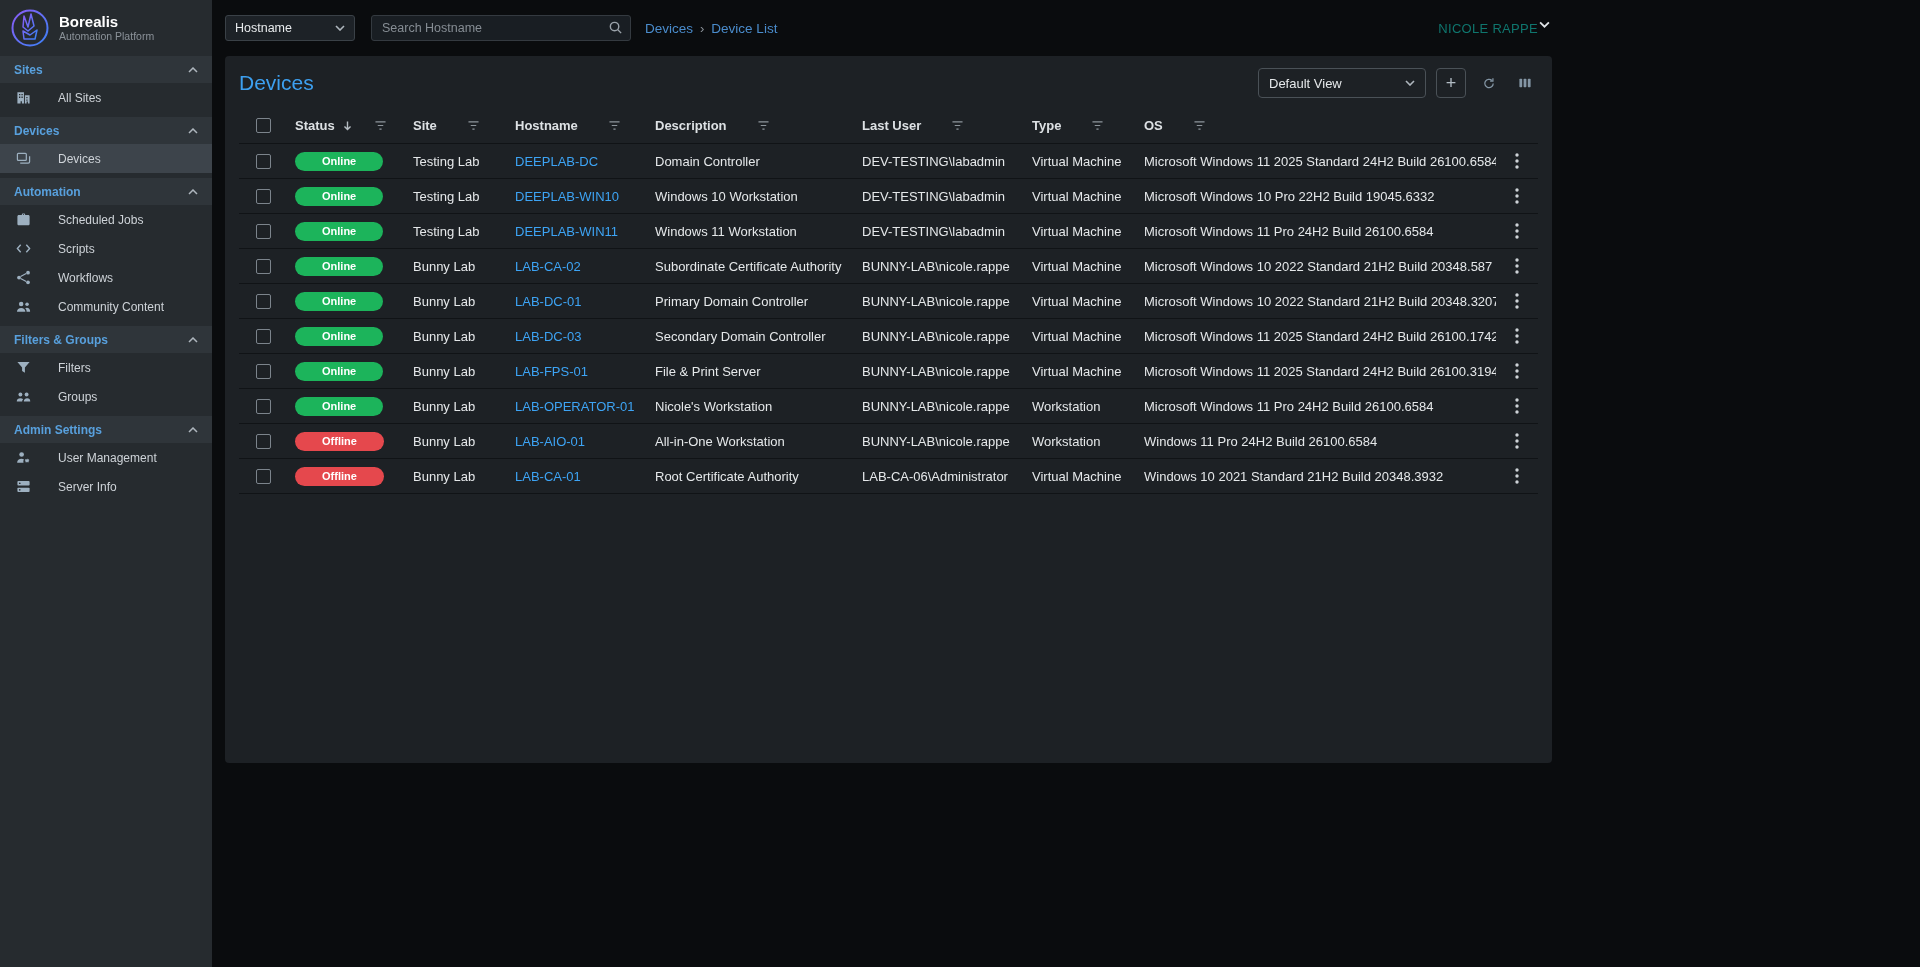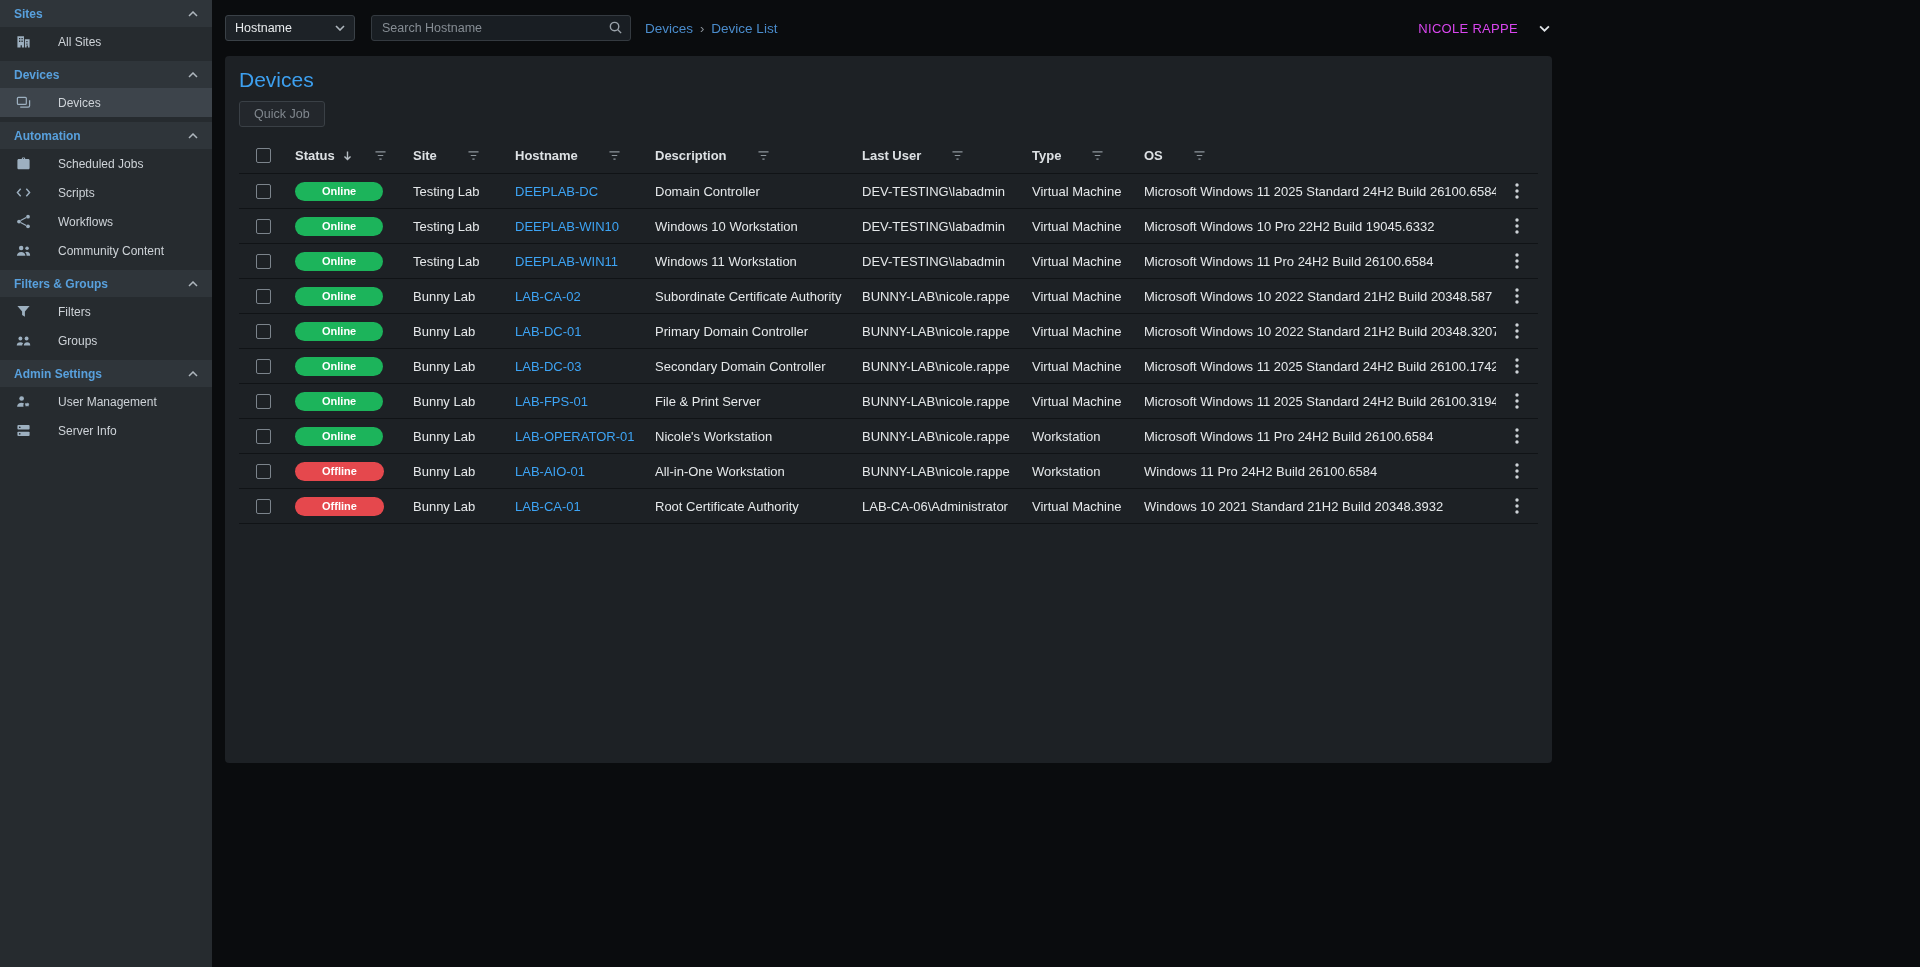--- a/index.html
+++ b/index.html
@@ -50,21 +50,21 @@
   .select-chevron{color:#aeb6bd;display:flex;align-items:center;}
   .search-box{position:relative;margin-left:16px;width:260px;height:26px;}
   .search-box input{width:100%;height:100%;background:#191e23;border:1px solid #343a40;border-radius:3px;
     color:var(--text);font-size:12.5px;padding:0 28px 0 10px;outline:none;
     font-family:"Liberation Sans","DejaVu Sans",sans-serif;}
   .search-box input::placeholder{color:#868d94;}
   .search-icon{position:absolute;right:8px;top:5px;color:#9aa2a9;}
   .breadcrumb{margin-left:14px;display:flex;align-items:center;gap:7px;font-size:13.5px;}
   .breadcrumb a{color:var(--breadcrumb-blue);text-decoration:none;cursor:pointer;}
   .crumb-sep{color:#8b9299;font-size:13px;}
-  .user-menu{margin-left:auto;display:flex;align-items:center;gap:21px;font-size:13px;color:#d946ef;
+  .user-menu{margin-left:auto;display:flex;align-items:flex-start;gap:1px;font-size:13px;color:#0f766e;
     letter-spacing:.3px;cursor:pointer;padding-right:2px;}
   .user-menu .select-chevron{color:#e0e4e7;}
 
   
   .panel{margin:0 13px;height:707px;background:var(--panel);border-radius:4px;padding:12px 14px 0;
     display:flex;flex-direction:column;overflow:hidden;}
   .panel-head{display:flex;align-items:center;justify-content:space-between;margin-bottom:9px;}
   .panel-title{margin:0;font-size:21px;font-weight:500;color:#3da0f0;}
   .panel-controls{display:flex;align-items:center;gap:10px;}
   .view-select{height:30px;min-width:168px;display:flex;align-items:center;justify-content:space-between;
@@ -96,20 +96,38 @@
   .cell-hostname a{color:var(--accent-blue);text-decoration:none;cursor:pointer;}
   .cell-kebab{justify-content:center;padding:0;}
   .kebab{color:#ced3d7;cursor:pointer;display:flex;align-items:center;padding:2px 6px;}
 </style>
 </head>
 <body>
 
 <div class="app">
 
   <aside class="sidebar">
+    <div class="logo-row">
+      <span class="logo-badge">
+        <svg viewBox="0 0 40 40" width="40" height="40">
+          <defs>
+            <linearGradient id="lg" x1="0" y1="0" x2="1" y2="1">
+              <stop offset="0" stop-color="#8b5cf6"></stop>
+                <stop offset="1" stop-color="#3b82f6"></stop>
+            </linearGradient>
+          </defs>
+          <circle cx="20" cy="20" r="17.5" fill="none" stroke="url(#lg)" stroke-width="2"></circle>
+          <path d="M14 8l4 11 3-13 3 12-6 5-5-4z M13 23l7 4 7-5-2 9h-11z" fill="none" stroke="url(#lg)" stroke-width="1.5" stroke-linejoin="round"></path>
+        </svg>
+      </span>
+      <div>
+        <div class="logo-title">Borealis</div>
+        <div class="logo-sub">Automation Platform</div>
+      </div>
+    </div>
     <nav id="sidebar-nav">
   <div class="side-section">
     <span class="side-section-label">Sites</span>
     <span class="chev-up">
       <svg viewBox="0 0 10 6" width="10" height="6">
               <path d="M1 5l4-4 4 4" fill="none" stroke="currentColor" stroke-width="1.5"></path>
             </svg>
     </span>
   </div>
 
@@ -286,25 +304,46 @@
           <svg viewBox="0 0 10 6" width="11" height="7">
               <path d="M1 1l4 4 4-4" fill="none" stroke="currentColor" stroke-width="1.6"></path>
             </svg>
         </span>
       </div>
     </header>
 
     <section class="panel">
       <div class="panel-head">
         <h1 class="panel-title">Devices</h1>
+        <div class="panel-controls">
+          <div class="view-select">
+            <span>Default View</span>
+            <span class="select-chevron">
+              <svg viewBox="0 0 10 6" width="10" height="6">
+                  <path d="M1 1l4 4 4-4" fill="none" stroke="currentColor" stroke-width="1.6"></path>
+                </svg>
+            </span>
+          </div>
+          <button class="icon-btn-box">+</button>
+          <button class="flat-icon">
+            <svg viewBox="0 0 20 20" width="19" height="19" fill="none" stroke="currentColor" stroke-width="1.8">
+              <path d="M16 10a6 6 0 1 1-1.8-4.3"></path>
+                <path d="M15.6 2.5v4h-4"></path>
+            </svg>
+          </button>
+          <button class="flat-icon">
+            <svg viewBox="0 0 20 20" width="18" height="18" fill="currentColor">
+              <rect x="2" y="4" width="4" height="12" rx="1"></rect>
+                <rect x="8" y="4" width="4" height="12" rx="1"></rect>
+                <rect x="14" y="4" width="4" height="12" rx="1"></rect>
+            </svg>
+          </button>
+        </div>
       </div>
 
-      <div class="toolbar">
-        <button class="quick-job">Quick Job</button>
-      </div>
 
       <div class="table">
         <div class="grid-row head-row">
           <div class="cell cell-check">
               <span class="checkbox"></span>
             </div>
           <div class="cell head-cell">
             <span>Status</span>
             <span class="sort-icon">
               <svg viewBox="0 0 12 12" width="13" height="13" fill="none" stroke="currentColor" stroke-width="1.3">

